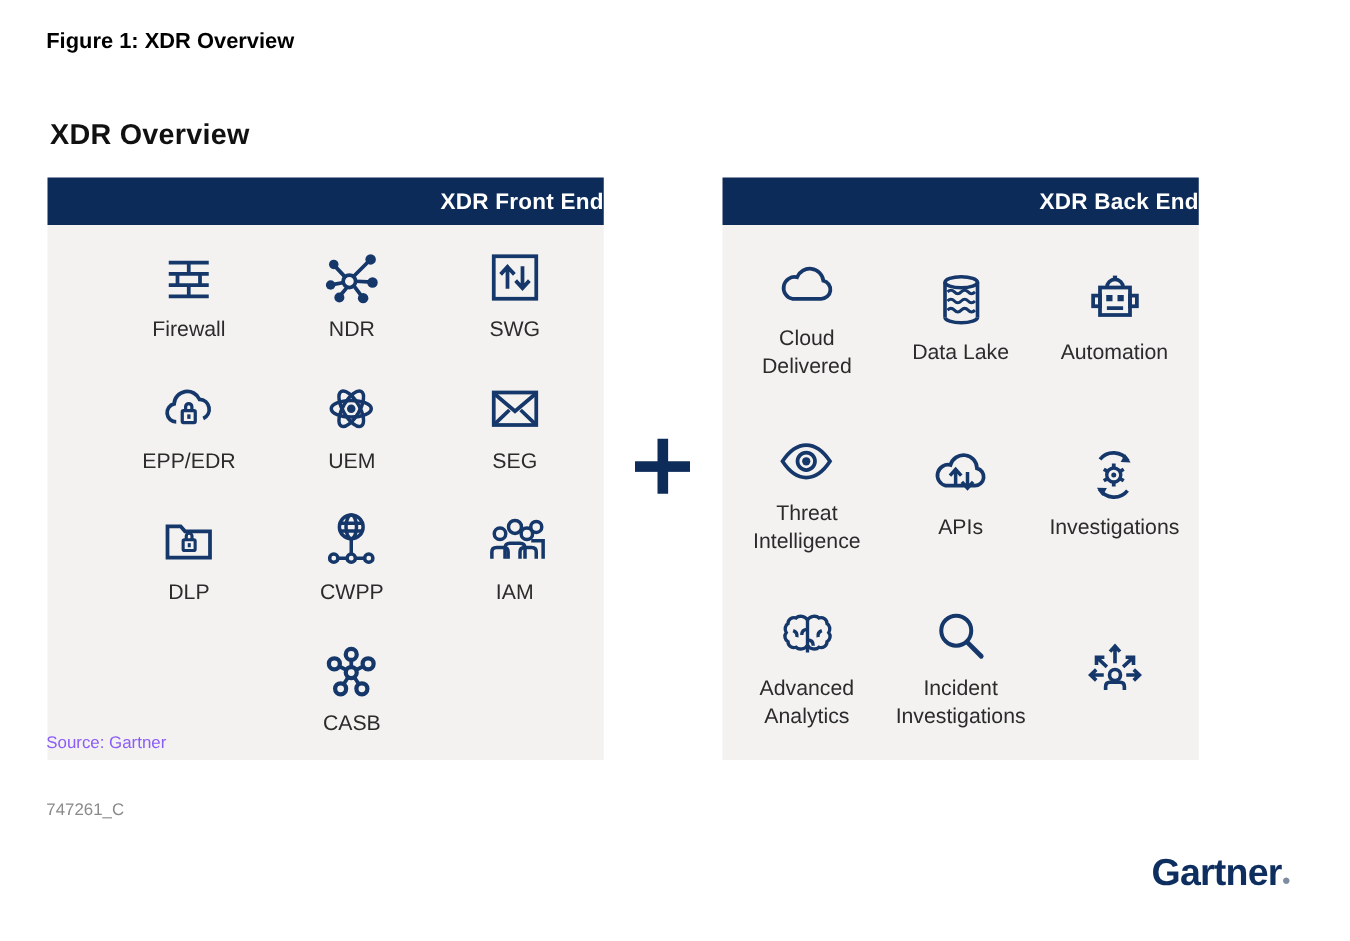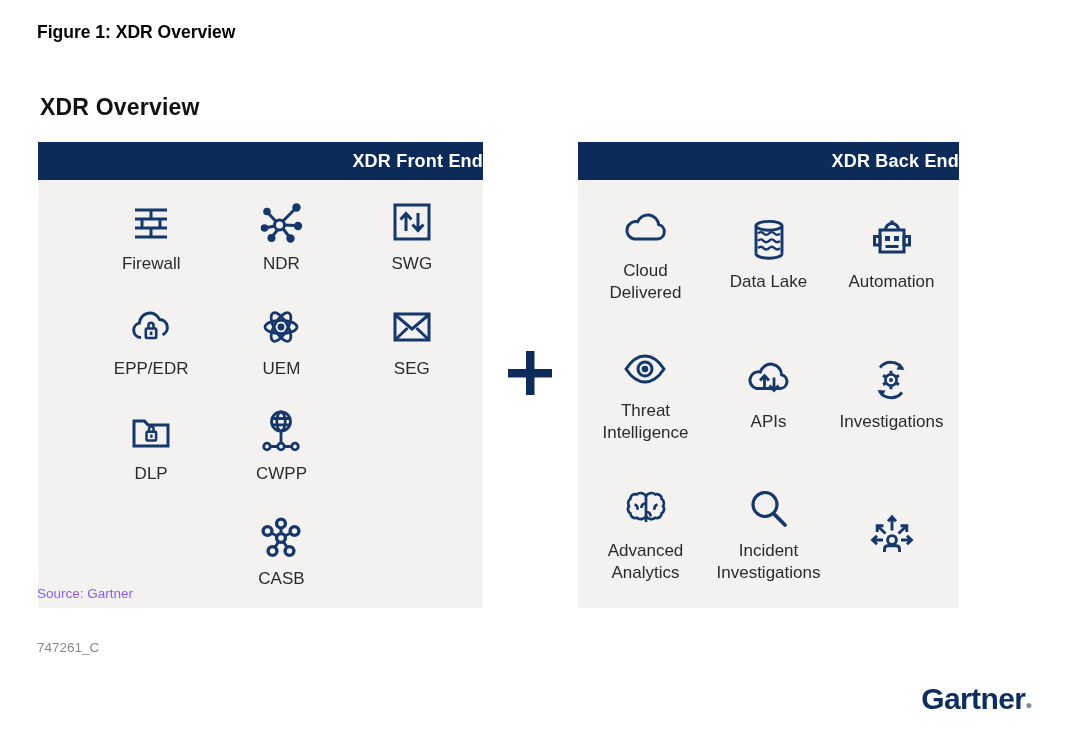--- a/index.html
+++ b/index.html
@@ -172,20 +172,37 @@
 <path d="M24 23v11.5"></path>
 <path d="M13.3 38.5h7.5M27.2 38.5h7.5"></path>
 <circle cx="10" cy="38.5" r="3.3"></circle>
               <circle cx="24" cy="38.5" r="3.3"></circle>
               <circle cx="38" cy="38.5" r="3.3"></circle>
             </g>
           </svg>
         </span>
         <div class="label">CWPP</div>
       </div>
+      <div class="cell">
+        <span class="icon">
+          <svg viewBox="0 0 48 48">
+            <g stroke="currentColor" fill="none" stroke-width="2.8">
+<circle cx="12" cy="19" r="4.6"></circle>
+              <circle cx="24" cy="13.5" r="5.2"></circle>
+              <circle cx="33.5" cy="19" r="4.6"></circle>
+<circle cx="41" cy="13.5" r="4.4"></circle>
+<path d="M5.5 39v-5.5q0-3.6 3.6-3.6h5.8q3.6 0 3.6 3.6V39"></path>
+<path d="M16 39v-8.5q0-4 4-4h8q4 0 4 4V39"></path>
+<path d="M28 39v-5.5q0-3.6 3.6-3.6h5.8q3.6 0 3.6 3.6V39"></path>
+<path d="M46.5 39V24.5H37"></path>
+            </g>
+          </svg>
+        </span>
+        <div class="label">IAM</div>
+      </div>
       <div class="cell center-col">
         <span class="icon">
           <svg viewBox="0 0 48 48">
             <g stroke="currentColor" fill="none" stroke-width="3">
 <path d="M24 25L24 10.5M24 25L10.5 18M24 25l13.5-7M24 25L15.5 38M24 25l8.5 13"></path>
             </g>
 <g stroke="currentColor" stroke-width="3.4" fill="#f3f2f1">
 <circle cx="24" cy="10.5" r="4.4"></circle>
               <circle cx="10.5" cy="18" r="4.4"></circle>
               <circle cx="37.5" cy="18" r="4.4"></circle>

